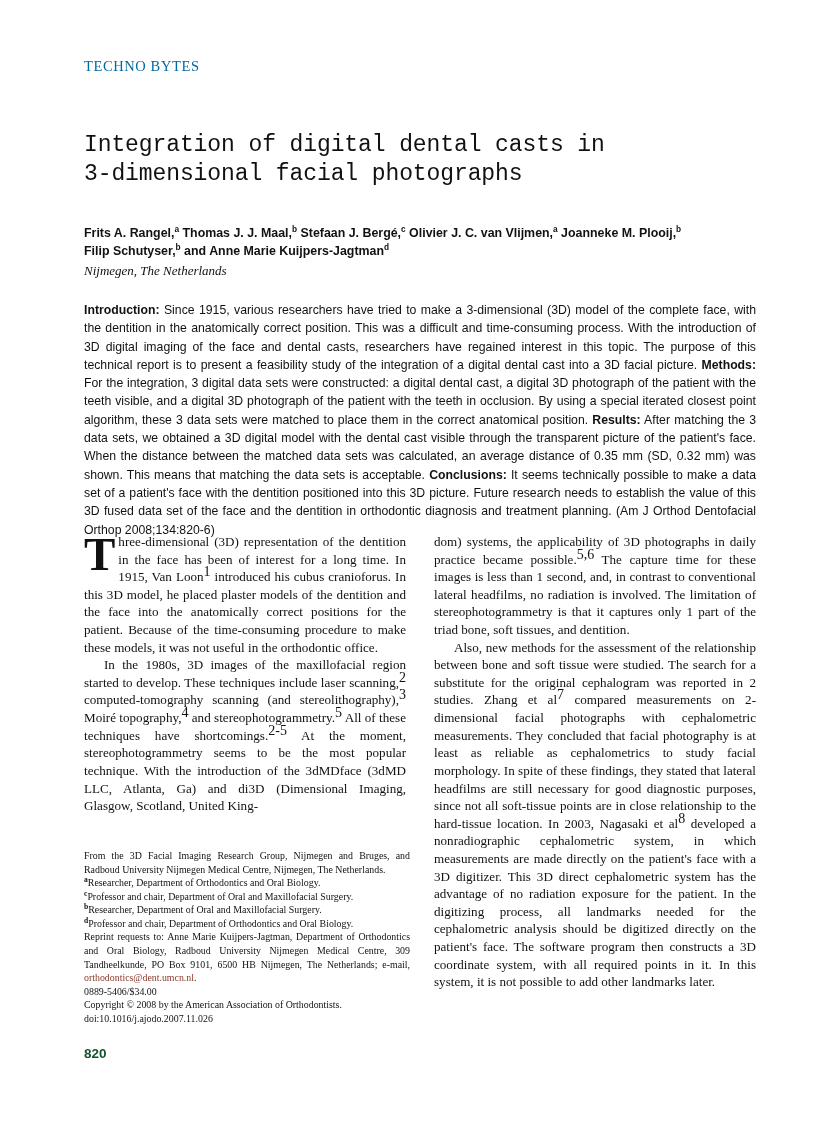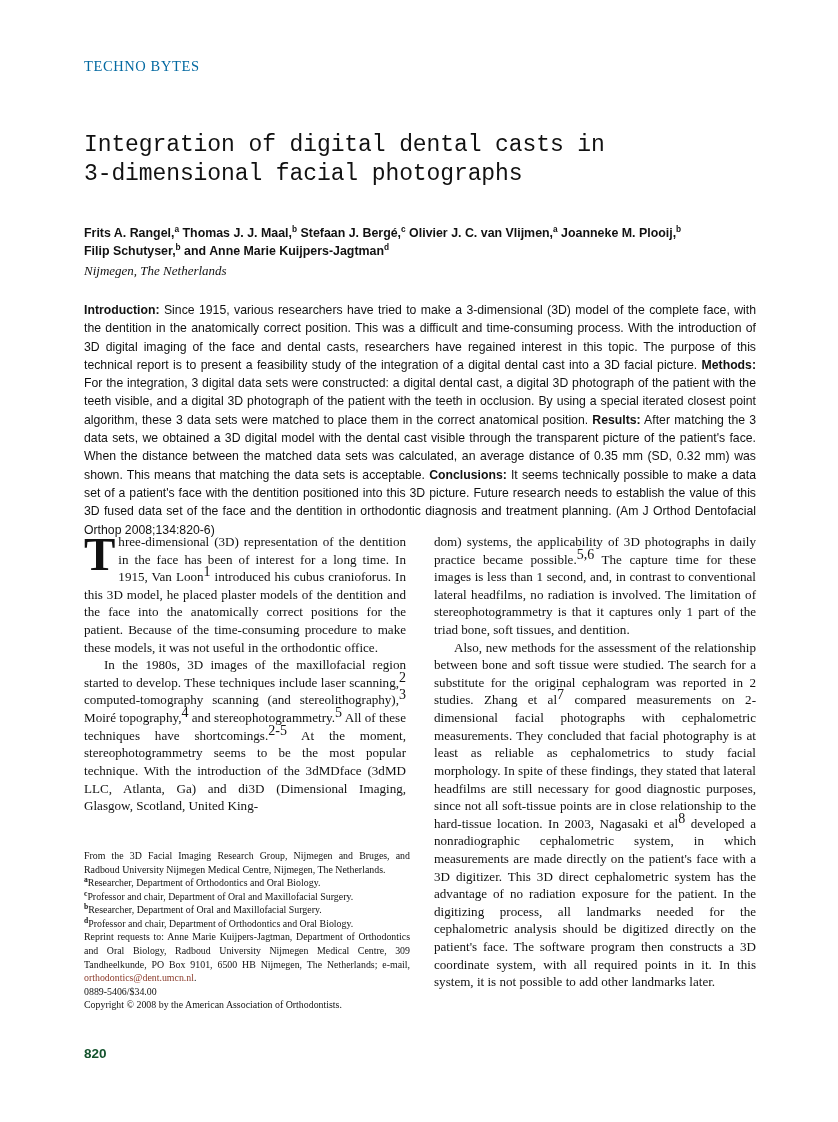--- a/index.html
+++ b/index.html
@@ -207,17 +207,18 @@
 
   <div class="footnotes">
     <p>From the 3D Facial Imaging Research Group, Nijmegen and Bruges, and Radboud University Nijmegen Medical Centre, Nijmegen, The Netherlands.</p>
     <p><sup>a</sup><span>Researcher, Department of Orthodontics and Oral Biology.</span></p>
     <p><sup>c</sup><span>Professor and chair, Department of Oral and Maxillofacial Surgery.</span></p>
     <p><sup>b</sup><span>Researcher, Department of Oral and Maxillofacial Surgery.</span></p>
     <p><sup>d</sup><span>Professor and chair, Department of Orthodontics and Oral Biology.</span></p>
     <p><span>Reprint requests to: Anne Marie Kuijpers-Jagtman, Department of Orthodontics and Oral Biology, Radboud University Nijmegen Medical Centre, 309 Tandheelkunde, PO Box 9101, 6500 HB Nijmegen, The Netherlands; e-mail, </span><span class="email">orthodontics@dent.umcn.nl</span><span>.</span></p>
     <p>0889-5406/$34.00</p>
     <p>Copyright © 2008 by the American Association of Orthodontists.</p>
+    <p>doi:10.1016/j.ajodo.2007.11.026</p>
   </div>
 
   <div class="page-number">820</div>
 
 </div>
 
 </body></html>

